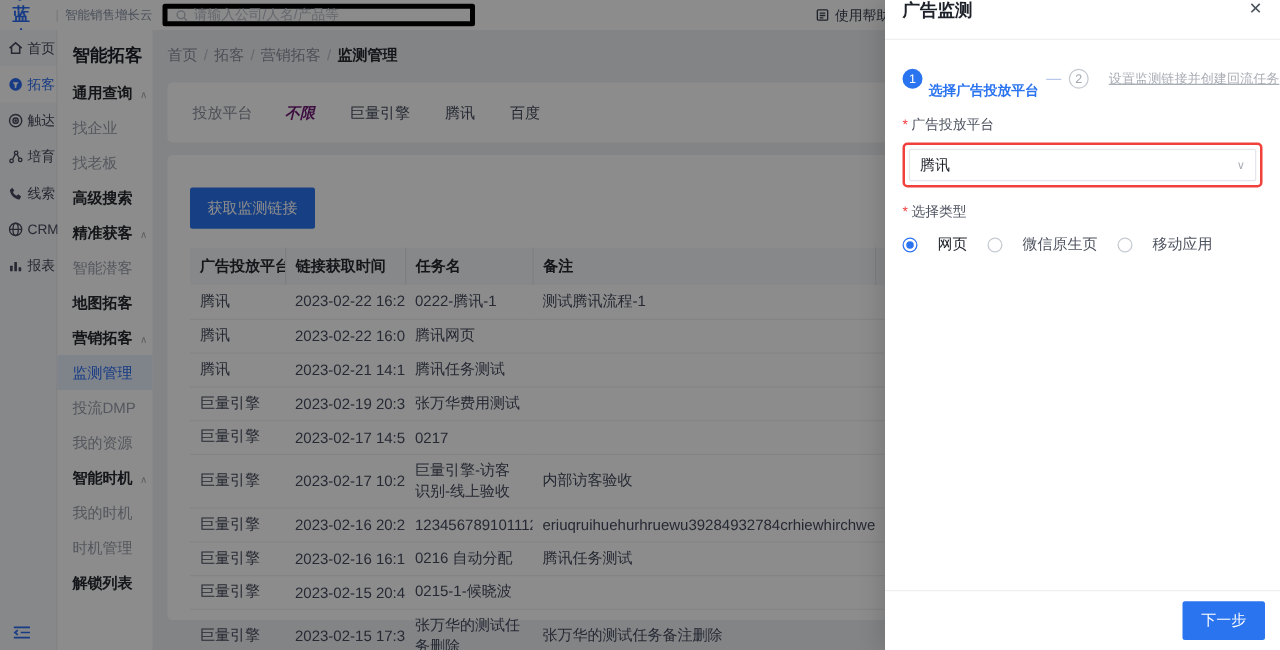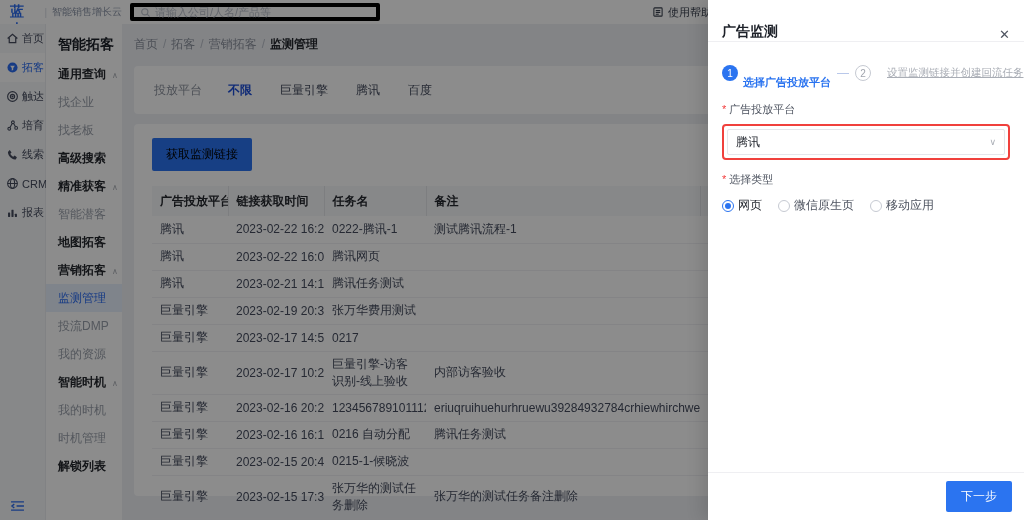--- a/index.html
+++ b/index.html
@@ -37,55 +37,55 @@
 
   
   .content { position:absolute; top:24px; left:122px; right:0; bottom:0; background:#eef0f4; padding:0 12px 0 12px; }
   .breadcrumb { margin-top:12px; font-size:12px; color:#8b919d; }
   .breadcrumb .sep { margin:0 5px; color:#b9bec8; }
   .breadcrumb .current { color:#25282e; font-weight:bold; }
   .card { background:#fff; border-radius:4px; }
   .filter-card { margin-top:13px; height:48px; display:flex; align-items:center; padding-left:20px; }
   .filter-label { color:#8b919d; margin-right:26px; }
   .filter-opt { margin-right:28px; color:#454c5e; cursor:pointer; }
-  .filter-opt.active { color:#1d4ed8; font-weight:bold; }
+  .filter-opt.active { color:#701a75; font-weight:bold;font-style:italic; }
   .table-card { margin-top:10px; padding:14px 18px; height:372px; }
-  .btn-primary { background:#2b74f0; color:#000000; border:none; font-size:12px; padding:8px 14px; border-radius:2px; cursor:pointer; font-family:inherit; }
+  .btn-primary { background:#2b74f0; color:#ffffff; border:none; font-size:12px; padding:8px 14px; border-radius:2px; cursor:pointer; font-family:inherit;margin-top:12px; }
   table { width:100%; border-collapse:collapse; margin-top:15px; font-size:12px; table-layout:fixed; }
   thead th { background:#f6f7fa; color:#25282e; font-weight:bold; text-align:left; height:30px; padding:0 8px; border-right:1px solid #e3e5ea; white-space:nowrap; overflow:hidden; }
   thead th:last-child { border-right:none; }
   tbody td { height:27px; padding:4px 8px; border-bottom:1px solid #f0f1f4; color:#454c5e; overflow:hidden; }
   td.nowrap { white-space:nowrap; }
   td .link { color:#4b8df8; cursor:pointer; }
 
   
   .overlay { position:absolute; top:0; left:0; bottom:0; width:708px; background:rgba(0,0,0,0.45); z-index:10; }
 
   
   .drawer { position:absolute; top:0; right:0; bottom:0; width:316px; background:#fff; z-index:20; box-shadow:-6px 0 16px rgba(0,0,0,.12); display:flex; flex-direction:column; }
-  .drawer-header { height:42px; flex:none; display:flex; align-items:flex-end; justify-content:space-between; padding:0 14px; border-bottom:1px solid #efeff2;gap:18px; }
+  .drawer-header { height:32px; flex:none; display:flex; align-items:flex-start; justify-content:space-between; padding:0 14px; border-bottom:1px solid #efeff2;gap:18px; }
   .drawer-title { font-size:14px; font-weight:bold; color:#1d2129; }
   .drawer-close { color:#4e5460; font-size:13px; cursor:pointer; line-height:1; }
   .drawer-body { padding:14px; flex:1; }
   .stepper { display:flex; align-items:center; white-space:nowrap; }
   .step-circle { width:16px; height:16px; border-radius:50%; flex:none; display:flex; align-items:center; justify-content:center; font-size:10px; }
   .step-circle.done { background:#2b74f0; color:#fff; }
   .step-circle.todo { background:#fff; border:1px solid #c6cad2; color:#a0a4ad; }
   .step-label1 { margin-left:5px; color:#2b74f0; font-size:11px; font-weight:bold;margin-top:19px; }
   .step-line { flex:1; height:1px; background:#b9c8ea; margin:0 6px; min-width:12px; }
   .step-label2 { margin-left:16px; color:#a9adb5; font-size:10.5px;text-decoration:underline; }
   .field { margin-top:12px; }
   .field-label { font-size:11px; color:#4e5460; }
   .req { color:#f23c3c; margin-right:3px; }
   .red-box { margin-top:7px; border:2px solid #f0413d; border-radius:4px; padding:3px; }
   .select { height:26px; border:1px solid #e5e6eb; border-radius:2px; display:flex; align-items:center; justify-content:space-between; padding:0 8px; cursor:pointer; }
   .select-value { font-size:12px; color:#1d2129; }
   .select-arrow { color:#a9adb5; font-size:9px; }
   .radio-row { display:flex; align-items:center; gap:16px; margin-top:10px; }
-  .radio-item { display:flex; align-items:center; gap:4px; cursor:pointer; font-size:12px; color:#4e5460; }
+  .radio-item { display:flex; align-items:center; gap:16px; cursor:pointer; font-size:12px; color:#4e5460; }
   .radio-item.selected { color:#1d2129; }
   .radio-dot { width:12px; height:12px; border-radius:50%; border:1px solid #c6cad2; background:#fff; flex:none; position:relative; }
   .radio-item.selected .radio-dot { border-color:#2b74f0; }
   .radio-item.selected .radio-dot::after { content:""; position:absolute; left:2px; top:2px; width:6px; height:6px; border-radius:50%; background:#2b74f0; }
   .drawer-footer { flex:none; border-top:1px solid #efeff2; padding:8px 12px; text-align:right; }
   .btn-next { background:#2b74f0; color:#fff; border:none; font-size:12px; padding:7px 15px; border-radius:2px; cursor:pointer; font-family:inherit; }
 </style>
 </head>
 <body>
 

